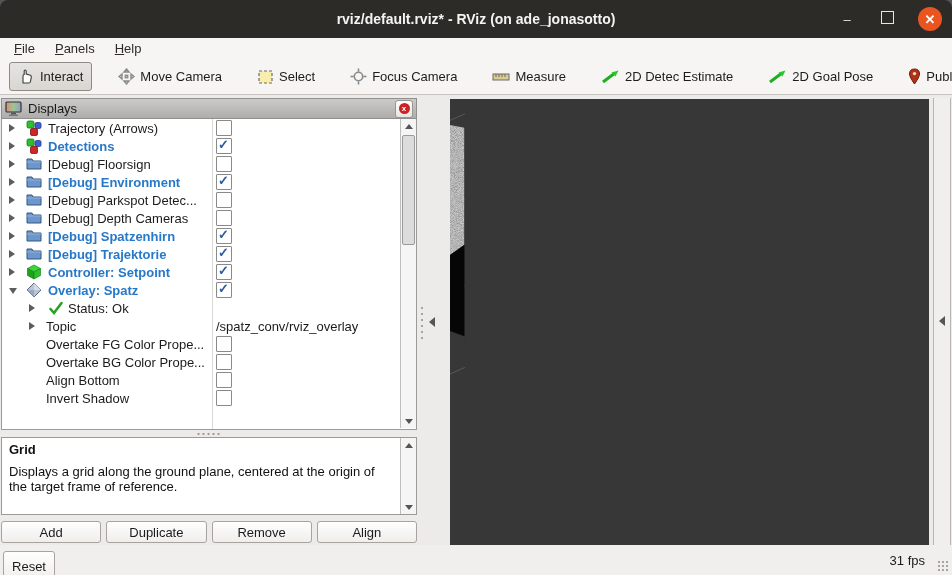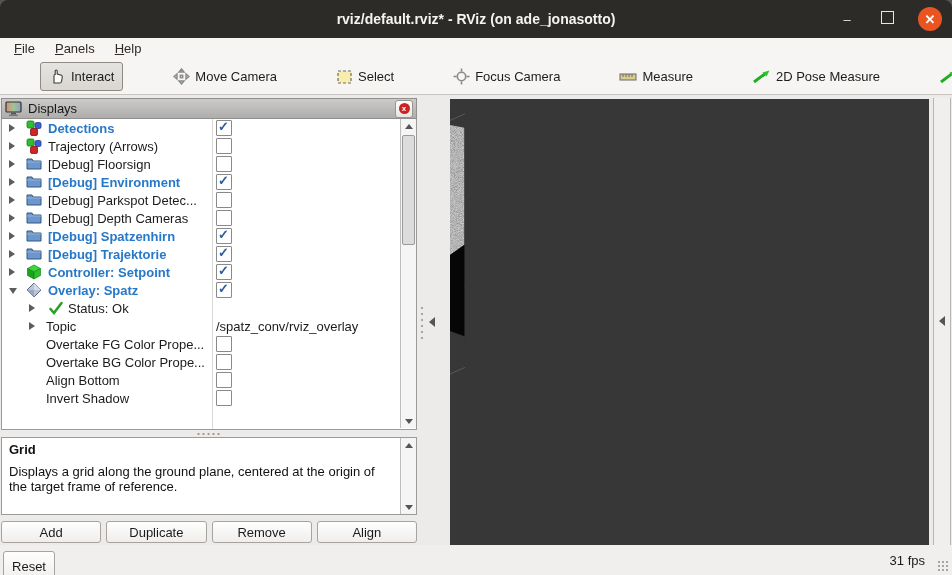--- a/index.html
+++ b/index.html
@@ -16,21 +16,21 @@
   #min-btn{letter-spacing:0;}
   #max-btn span{display:inline-block;width:11px;height:11px;border:1.5px solid #e8e6e3;}
   #close-btn{width:24px;height:24px;border-radius:50%;background:#e95420;color:#fff;
              display:flex;align-items:center;justify-content:center;font-size:13px;font-weight:bold;}
 
   
   #menubar{left:0;top:38px;width:952px;height:21px;background:#f6f5f3;display:flex;align-items:center;
            gap:4px;padding-left:6px;box-sizing:border-box;}
   .menu-item{font-size:13px;color:#2e2b28;padding:1px 8px;}
   #toolbar{left:0;top:59px;width:952px;height:36px;background:#f6f5f3;border-bottom:1px solid #c9c4bf;
-           display:flex;align-items:center;box-sizing:border-box;padding-left:12px;gap:24px;}
+           display:flex;align-items:center;box-sizing:border-box;padding-left:5px;}
   #tb-handle{width:8px;height:24px;margin-right:4px;
      background-image:radial-gradient(circle,#b5b0aa 1px,transparent 1.2px);background-size:4px 5px;}
   .tool{display:flex;align-items:center;gap:5px;font-size:13px;color:#1e1c1a;padding:5px 8px;
         border:1px solid transparent;border-radius:3px;margin-right:17px;white-space:nowrap;}
   .tool.active{background:linear-gradient(#e6e4e1,#d9d6d2);border:1px solid #8f8a84;}
   .tool svg{display:block;}
 
   
   #main{left:0;top:95px;width:952px;height:450px;background:#edebe9;}
 
@@ -176,21 +176,21 @@
         </g>
     </svg>
     <span>Measure</span>
   </div>
 
   <div class="tool">
     <svg width="19" height="17" viewBox="0 0 19 17">
       <line x1="2" y1="14" x2="14" y2="5" stroke="#1fae1f" stroke-width="3"></line>
       <path d="M17.5 2.5 L10.5 4.5 L14.5 8.5 Z" fill="#29c829"></path>
     </svg>
-    <span>2D Pose Measure</span>
+    <span>2D Detec Estimate</span>
   </div>
 
   <div class="tool">
     <svg width="19" height="17" viewBox="0 0 19 17">
       <line x1="2" y1="14" x2="14" y2="5" stroke="#1fae1f" stroke-width="3"></line>
       <path d="M17.5 2.5 L10.5 4.5 L14.5 8.5 Z" fill="#29c829"></path>
     </svg>
     <span>2D Goal Pose</span>
   </div>
 
@@ -222,40 +222,40 @@
     </svg>
     <span id="dp-title">Displays</span>
     <div id="dp-close">
       <div class="reddot">x</div>
     </div>
   </div>
 
   <div id="dp-tree">
     <div id="col-sep"></div>
 
-    <div class="trow lvl0 bold">
+    <div class="trow lvl0">
       <span class="expander"></span>
       <svg class="ricon" width="16" height="16" viewBox="0 0 16 16">
         <rect x="1" y="1" width="7" height="7" rx="1.5" fill="#2fbe2f" stroke="#157815" stroke-width="0.8"></rect>
         <rect x="9" y="2.5" width="6" height="6" rx="1.5" fill="#3a5fd0" stroke="#1e3a8a" stroke-width="0.8"></rect>
         <rect x="4.5" y="8.5" width="7" height="7" rx="1.5" fill="#cc2626" stroke="#801414" stroke-width="0.8"></rect>
       </svg>
-      <span class="rlabel">Detections</span>
-      <span class="cb checked"></span>
-    </div>
-
-    <div class="trow lvl0">
+      <span class="rlabel">Trajectory (Arrows)</span>
+      <span class="cb"></span>
+    </div>
+
+    <div class="trow lvl0 bold">
       <span class="expander"></span>
       <svg class="ricon" width="16" height="16" viewBox="0 0 16 16">
         <rect x="1" y="1" width="7" height="7" rx="1.5" fill="#2fbe2f" stroke="#157815" stroke-width="0.8"></rect>
         <rect x="9" y="2.5" width="6" height="6" rx="1.5" fill="#3a5fd0" stroke="#1e3a8a" stroke-width="0.8"></rect>
         <rect x="4.5" y="8.5" width="7" height="7" rx="1.5" fill="#cc2626" stroke="#801414" stroke-width="0.8"></rect>
       </svg>
-      <span class="rlabel">Trajectory (Arrows)</span>
-      <span class="cb"></span>
+      <span class="rlabel">Detections</span>
+      <span class="cb checked"></span>
     </div>
 
     <div class="trow lvl0">
       <span class="expander"></span>
       <svg class="ricon" width="16" height="16" viewBox="0 0 16 16">
         <path d="M1 4 L1 13 L15 13 L15 5 L7 5 L6 3 L1 3 Z" fill="#6d96cc" stroke="#33567e" stroke-width="1"></path>
         <path d="M1 6 L15 6" stroke="#8fb2de" stroke-width="1"></path>
       </svg>
       <span class="rlabel">[Debug] Floorsign</span>
       <span class="cb"></span>

